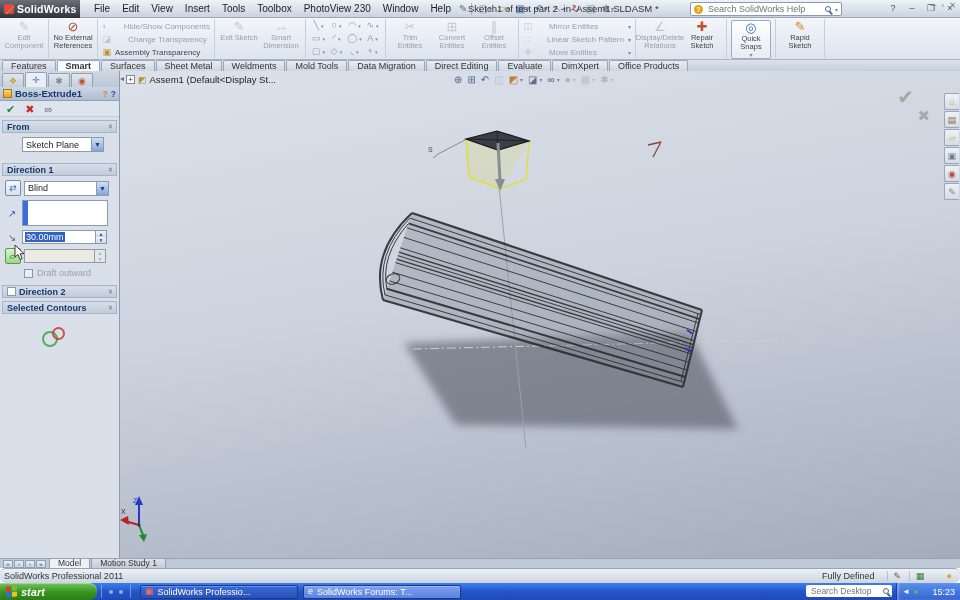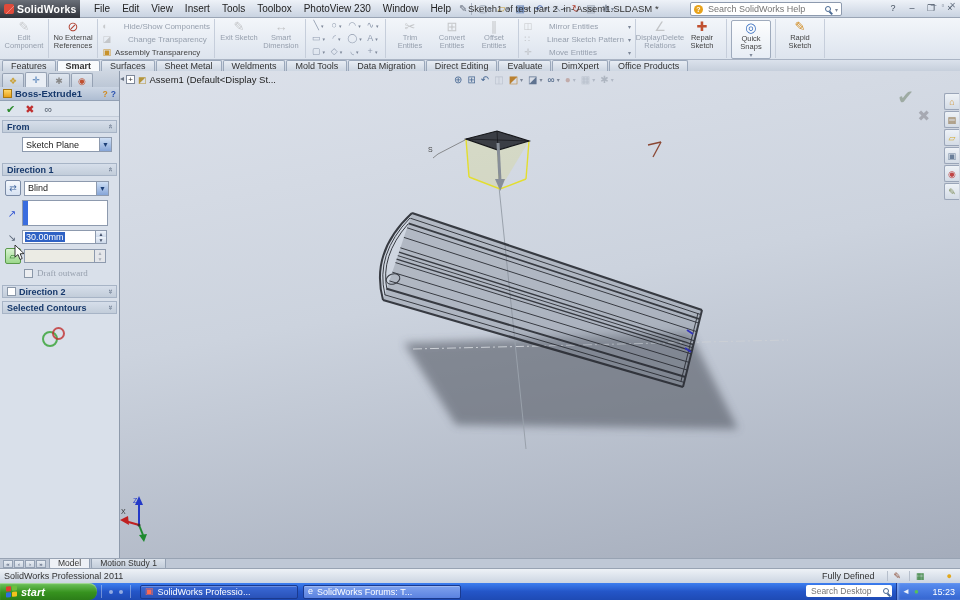--- a/index.html
+++ b/index.html
@@ -118,21 +118,21 @@
   .selbox .sel-strip{position:absolute;left:0;top:0;width:5px;height:100%;background:#3a6ddf;}
   .field{height:14px;background:#fff;border:1px solid #8d9aae;font-size:9px;
     display:flex;align-items:center;padding:0 2px;}
   .field .seltext{background:#2f62c4;color:#fff;padding:0 1px;}
   .field.disabled{background:#ebebe4;}
   .spin{width:11px;height:14px;border:1px solid #8d9aae;border-left:none;
     display:flex;flex-direction:column;flex:none;}
   .spin span{flex:1;font-size:5px;line-height:6px;text-align:center;color:#44506a;
     background:linear-gradient(#eef3fa,#cdd9ea);}
   .spin.disabled span{color:#a8aeb8;background:#e4e6ea;}
-  .pm-check{display:flex;align-items:center;gap:4px;margin-left:22px;font-family:Liberation Serif, serif;}
+  .pm-check{display:flex;align-items:center;gap:4px;margin-left:22px;}
   .cbox{width:9px;height:9px;border:1px solid #8a97a8;background:#fff;flex:none;}
   .cbox.disabled{background:#eceef1;}
   .pm-checklabel{font-size:9px;color:#97a0ae;}
   .pm-d2label{font-size:9px;font-weight:bold;color:#16386b;flex:1;}
 
   
   .ring{position:absolute;border-radius:50%;pointer-events:none;}
   .ring.green{left:42px;top:260px;width:16px;height:16px;border:2px solid rgba(60,165,60,.85);}
   .ring.red{left:52px;top:256px;width:13px;height:13px;border:2px solid rgba(192,48,48,.8);}
 
@@ -168,21 +168,21 @@
     background:#bfc8d6;border-top:1px solid #98a3b3;display:flex;align-items:center;}
   .dnav{display:flex;gap:1px;margin:0 3px;}
   .dnav span{width:10px;height:8px;background:linear-gradient(#e8edf3,#ccd5e1);
     border:1px solid #93a0b2;font-size:6px;line-height:7px;text-align:center;color:#44506a;}
   .btab{font-size:8.5px;line-height:9px;padding:0 8px;background:linear-gradient(#dbe2eb,#c3cdda);
     border:1px solid #93a0b2;border-top:none;border-radius:0 0 2px 2px;color:#333;
     margin-right:1px;white-space:nowrap;}
   .btab.active{background:#eef1f6;}
   .statusbar{position:absolute;left:0;top:568px;width:960px;height:15px;
     background:linear-gradient(#eef2f7,#ccd5e2);border-top:1px solid #98a3b3;
-    display:flex;align-items:center;font-size:9px;color:#333;}
+    display:flex;align-items:center;font-size:9px;color:#333;border-radius:6px;}
   .sb-left{margin-left:4px;flex:1;}
   .sb-state{margin-right:8px;}
   .sb-ic{margin:0 4px;font-size:9px;border-left:1px solid #b6bfcc;padding-left:6px;}
   .sb-coin{margin:0 8px 0 18px;font-size:9px;}
 
   .taskbar{position:absolute;left:0;top:583px;width:960px;height:17px;
     background:linear-gradient(#3c7ef0 0%,#2456c8 50%,#1e4ab4 100%);display:flex;align-items:center;}
   .startbtn{height:17px;width:97px;border-radius:0 8px 8px 0;
     background:linear-gradient(#6fc45e,#37931f 55%,#2b7d18);display:flex;align-items:center;
     gap:4px;padding:0 10px 0 6px;box-shadow:inset 0 1px 1px rgba(255,255,255,.4);flex:none;}
@@ -488,21 +488,21 @@
       <span class="pm-act" style="color:#5a6472">∞</span>
     </div>
 
     <div class="pm-group">
       <div class="pm-ghdr">
         <span class="pm-glabel">From</span>
         <span class="chev up">«</span>
       </div>
       <div class="pm-gbody">
         <div class="pm-row" style="margin-left:20px">
-          <div class="dropdown" style="width:90px">
+          <div class="dropdown" style="width:82px">
             <span class="dd-text">Sketch Plane</span>
             <span class="dd-btn">▼</span>
           </div>
         </div>
       </div>
     </div>
 
     <div class="pm-group">
       <div class="pm-ghdr">
         <span class="pm-glabel">Direction 1</span>

